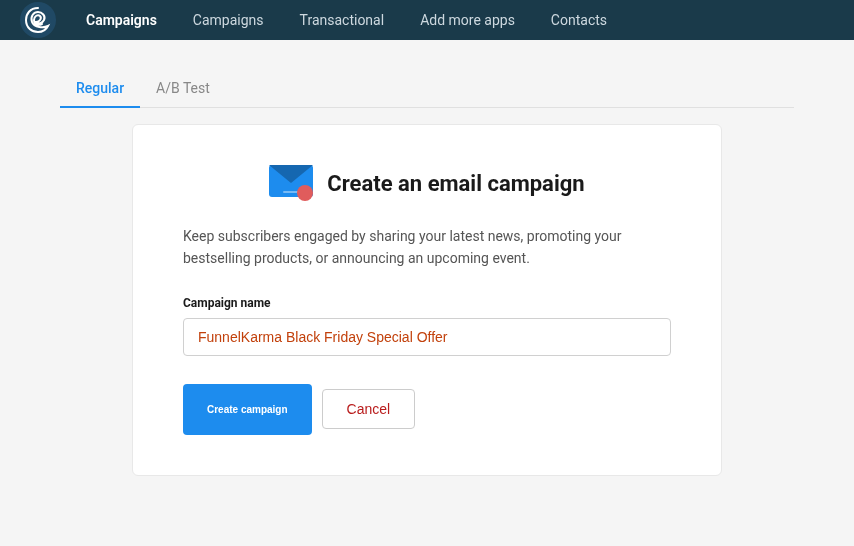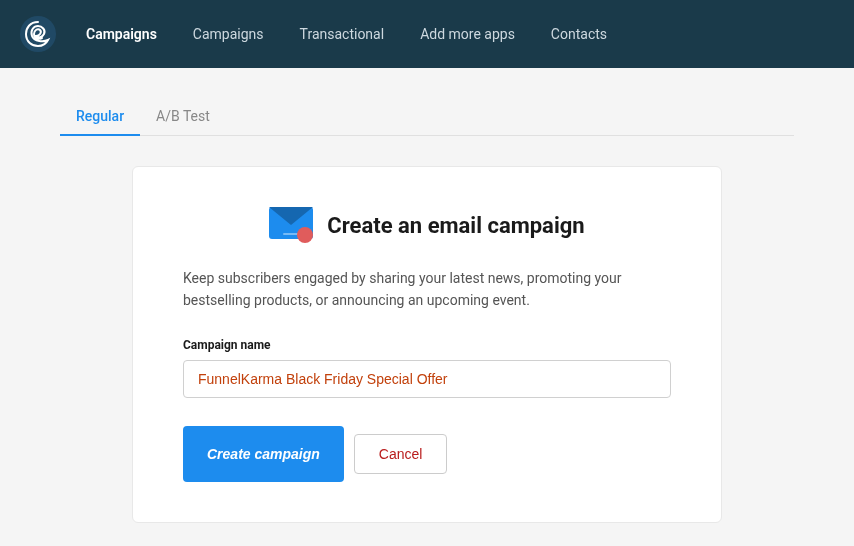--- a/index.html
+++ b/index.html
@@ -14,21 +14,21 @@
       width: 854px;
       height: 546px;
       overflow: hidden;
     }
 
     
     .navbar {
       background-color: #1a3a4a;
       display: flex;
       align-items: center;
-      height: 68px;
+      height: 40px;
       padding: 0 20px;
       gap: 0;
     }
 
     .navbar-logo {
       width: 36px;
       height: 36px;
       margin-right: 12px;
       flex-shrink: 0;
     }
@@ -66,21 +66,21 @@
     .main-content {
       padding: 30px 60px 20px 60px;
       background: #f5f5f5;
       min-height: calc(546px - 56px);
     }
 
     
     .tabs {
       display: flex;
       border-bottom: 1px solid #e0e0e0;
-      margin-bottom: 30px;
+      margin-bottom: 16px;
       gap: 0;
       text-align: right;
     }
 
     .tab {
       padding: 10px 16px;
       font-size: 14px;
       cursor: pointer;
       color: #888;
       border-bottom: 2px solid transparent;
@@ -147,26 +147,25 @@
       color: #c2410c;
       outline: none;
       margin-bottom: 28px;
     }
 
     .btn-primary {
       background-color: #1d8cee;
       color: #ffffff;
       border: none;
       padding: 20px 24px;
-      font-size: 14px;
+      font-size: 10px;
       font-weight: 600;
       border-radius: 4px;
       cursor: pointer;
       margin-right: 10px;
-      font-style: italic;
     }
 
     .btn-secondary {
       background-color: #ffffff;
       color: #b91c1c;
       border: 1px solid #ccc;
       padding: 11px 24px;
       font-size: 14px;
       font-weight: 500;
       border-radius: 4px;

